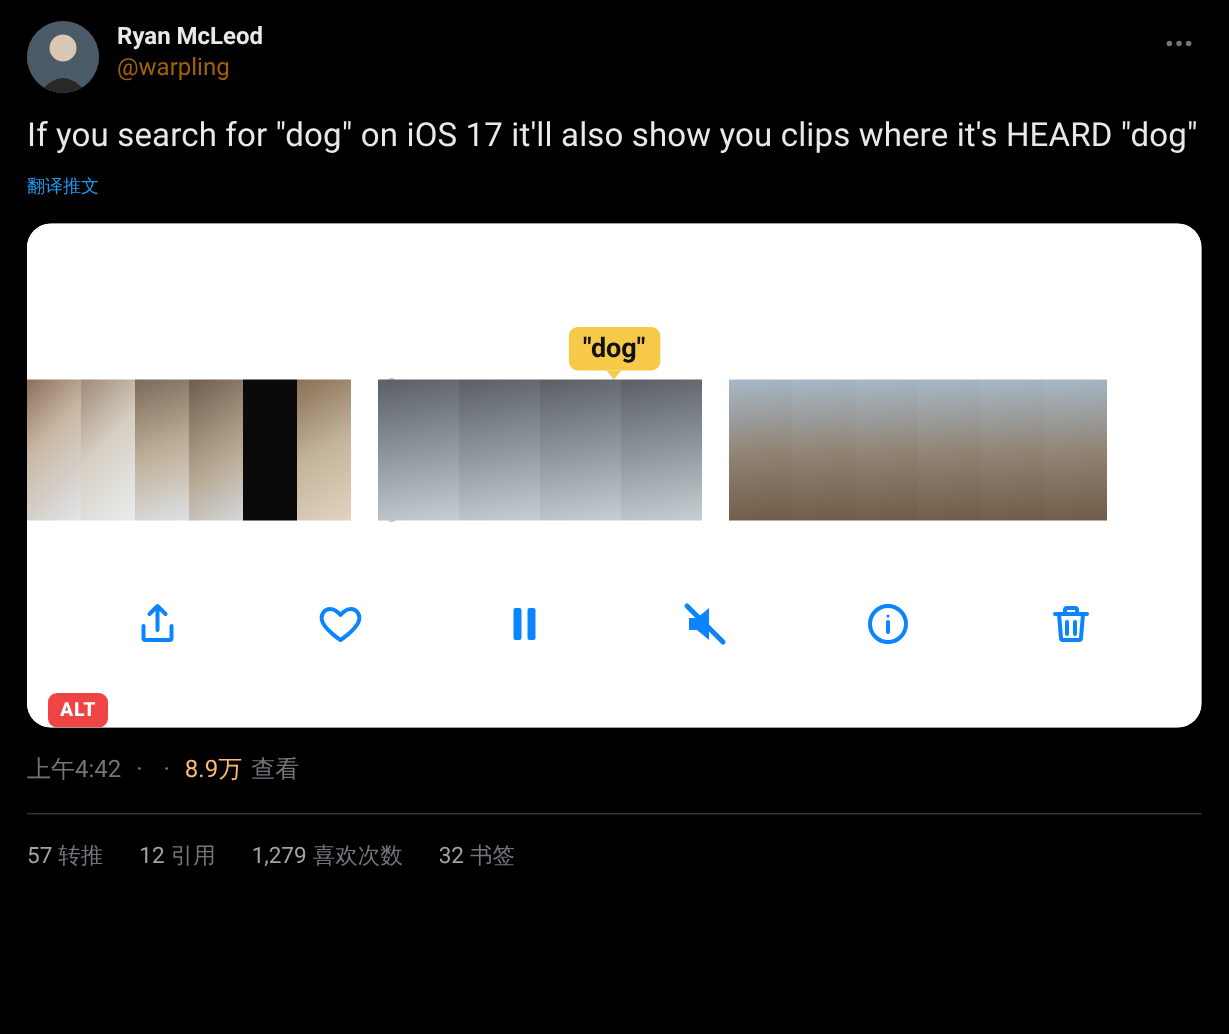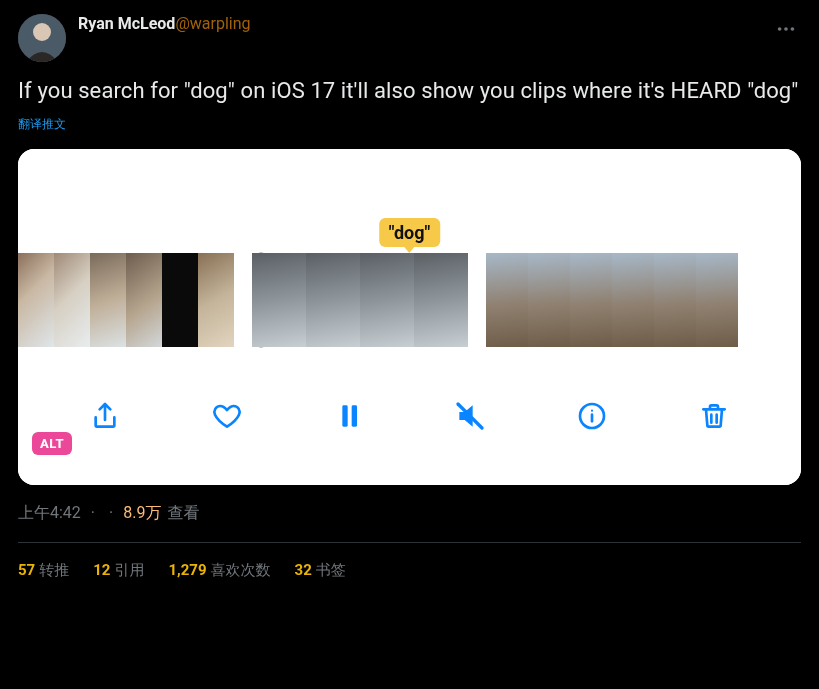--- a/index.html
+++ b/index.html
@@ -1,47 +1,47 @@
 <!DOCTYPE html>
 <html><head>
 <meta charset="utf-8">
 <style>
 html,body{margin:0;padding:0;background:#000;color:#e7e9ea;font-family:-apple-system,BlinkMacSystemFont,"Segoe UI",Roboto,Helvetica,Arial,sans-serif;font-size:15px;-webkit-font-smoothing:antialiased}
 .tweet{width:819px;height:689px;box-sizing:border-box;padding:14px 18px 0 18px;position:relative}
 .hdr{display:flex;align-items:flex-start;gap:12px}
 .avatar{width:48px;height:48px;border-radius:50%;background:#3a3a3a;flex:0 0 48px;overflow:hidden;position:relative}
 .avatar svg{width:100%;height:100%;display:block}
-.names{display:flex;flex-direction:row;line-height:1.3}
+.names{display:flex;flex-direction:column;line-height:1.3}
 .display-name{font-weight:700;font-size:16px;color:#e7e9ea}
 .handle{color:#a16207;font-size:16px}
 .more{margin-left:auto;color:#71767b;padding:4px;cursor:pointer}
 .body-text{margin-top:14px;font-size:22px;line-height:1.35;color:#e7e9ea;font-weight:400;letter-spacing:0.1px}
 .translate{margin-top:10px;color:#1d9bf0;font-size:12px;cursor:pointer;display:inline-block}
 .media-card{margin-top:16px;background:#fff;border-radius:16px;overflow:hidden;position:relative;height:336px;display:flex;flex-direction:column}
 .white-top{height:104px;background:#fff;position:relative}
 .dog-chip{position:absolute;left:50%;transform:translateX(-50%);bottom:6px;background:#f7c948;color:#111;font-weight:700;font-size:18px;padding:4px 10px;border-radius:6px}
 .dog-chip::after{content:"";position:absolute;left:50%;bottom:-6px;transform:translateX(-50%);border-left:5px solid transparent;border-right:5px solid transparent;border-top:6px solid #f7c948}
 .tick{position:absolute;left:64%;bottom:-14px;width:20px;height:6px;background:#f7c948;border-radius:2px}
 .strip{height:94px;display:flex;gap:18px;align-items:stretch;padding:0;background:#fff}
 .clip{display:flex;gap:0;height:100%}
 .thumb{width:36px;height:100%;background:#888;flex:0 0 auto;position:relative;overflow:hidden}
 .clip.mid .thumb{width:54px}
 .clip.big .thumb{width:42px}
 .play-cursor{position:absolute;left:7px;top:0;bottom:0;width:4px;background:#fff;border-radius:2px;box-shadow:0 0 0 1px rgba(0,0,0,.25)}
 .toolbar{flex:1;display:flex;align-items:center;justify-content:space-around;padding:0 26px;background:#fff}
 .tb-btn{width:44px;height:44px;display:flex;align-items:center;justify-content:center;color:#0a84ff;cursor:pointer}
 .tb-btn svg{width:32px;height:32px;stroke:#0a84ff;fill:none;stroke-width:2}
-.alt-badge{position:absolute;left:14px;bottom:30px;background:#ec4899;color:#fff;font-weight:800;font-size:13px;padding:4px 8px;border-radius:6px;letter-spacing:.5px}
+.alt-badge{position:absolute;left:14px;bottom:0;background:#ef4444;color:#fff;font-weight:800;font-size:13px;padding:4px 8px;border-radius:6px;letter-spacing:.5px}
 .meta-line{margin-top:18px;color:#71767b;font-size:16px;display:flex;gap:6px}
 .meta-line .dot::before{content:"·";margin:0 4px}
 .meta-line .views-num{color:#fdba74;font-weight:400}
 .rule{height:1px;background:#2f3336;margin-top:18px}
 .stats{display:flex;gap:24px;margin-top:18px;font-size:15px}
 .stat{color:#71767b;cursor:pointer}
-.stat b{color:#eab308;font-weight:700;margin-right:4px}
+.stat b{color:#a3a3a3;font-weight:400;margin-right:4px}
 
 .g-dog1{background:linear-gradient(135deg,#8b6f5c,#c9b8a3 40%,#dfe6ea)}
 .g-dog2{background:linear-gradient(135deg,#a08a77,#d6cfc2 45%,#e8edef)}
 .g-dog3{background:linear-gradient(160deg,#7a6a5a,#bfae97 50%,#dce2e4)}
 .g-dog4{background:linear-gradient(145deg,#6e5d4e,#b5a48d 55%,#d3d8da)}
 .g-term{background:#0a0a0a}
 .g-people{background:linear-gradient(150deg,#887055,#c3b49a 50%,#e2d4bf)}
 .g-schn{background:linear-gradient(170deg,#5a5f64,#8e969c 50%,#c8cfd3)}
 .g-deck{background:linear-gradient(175deg,#a7b8c8,#8f8070 55%,#6e5c47)}
 </style>

